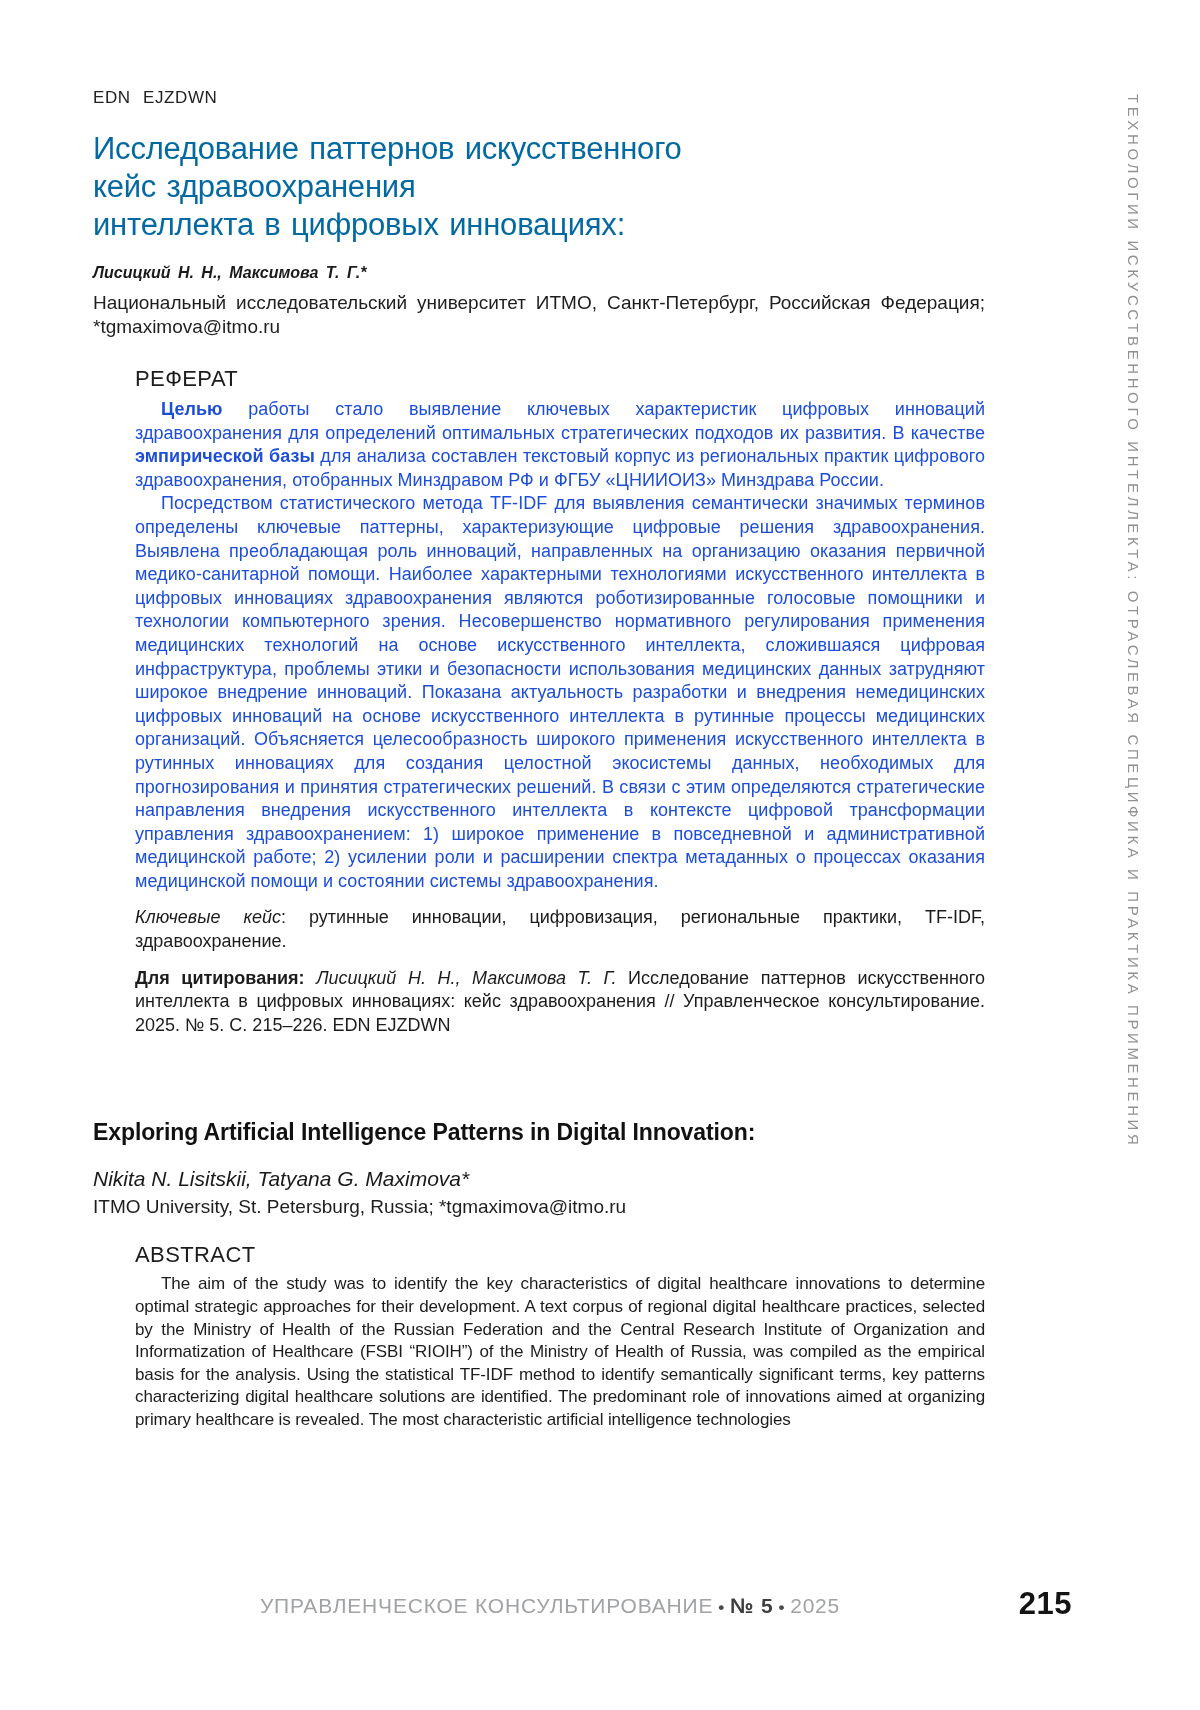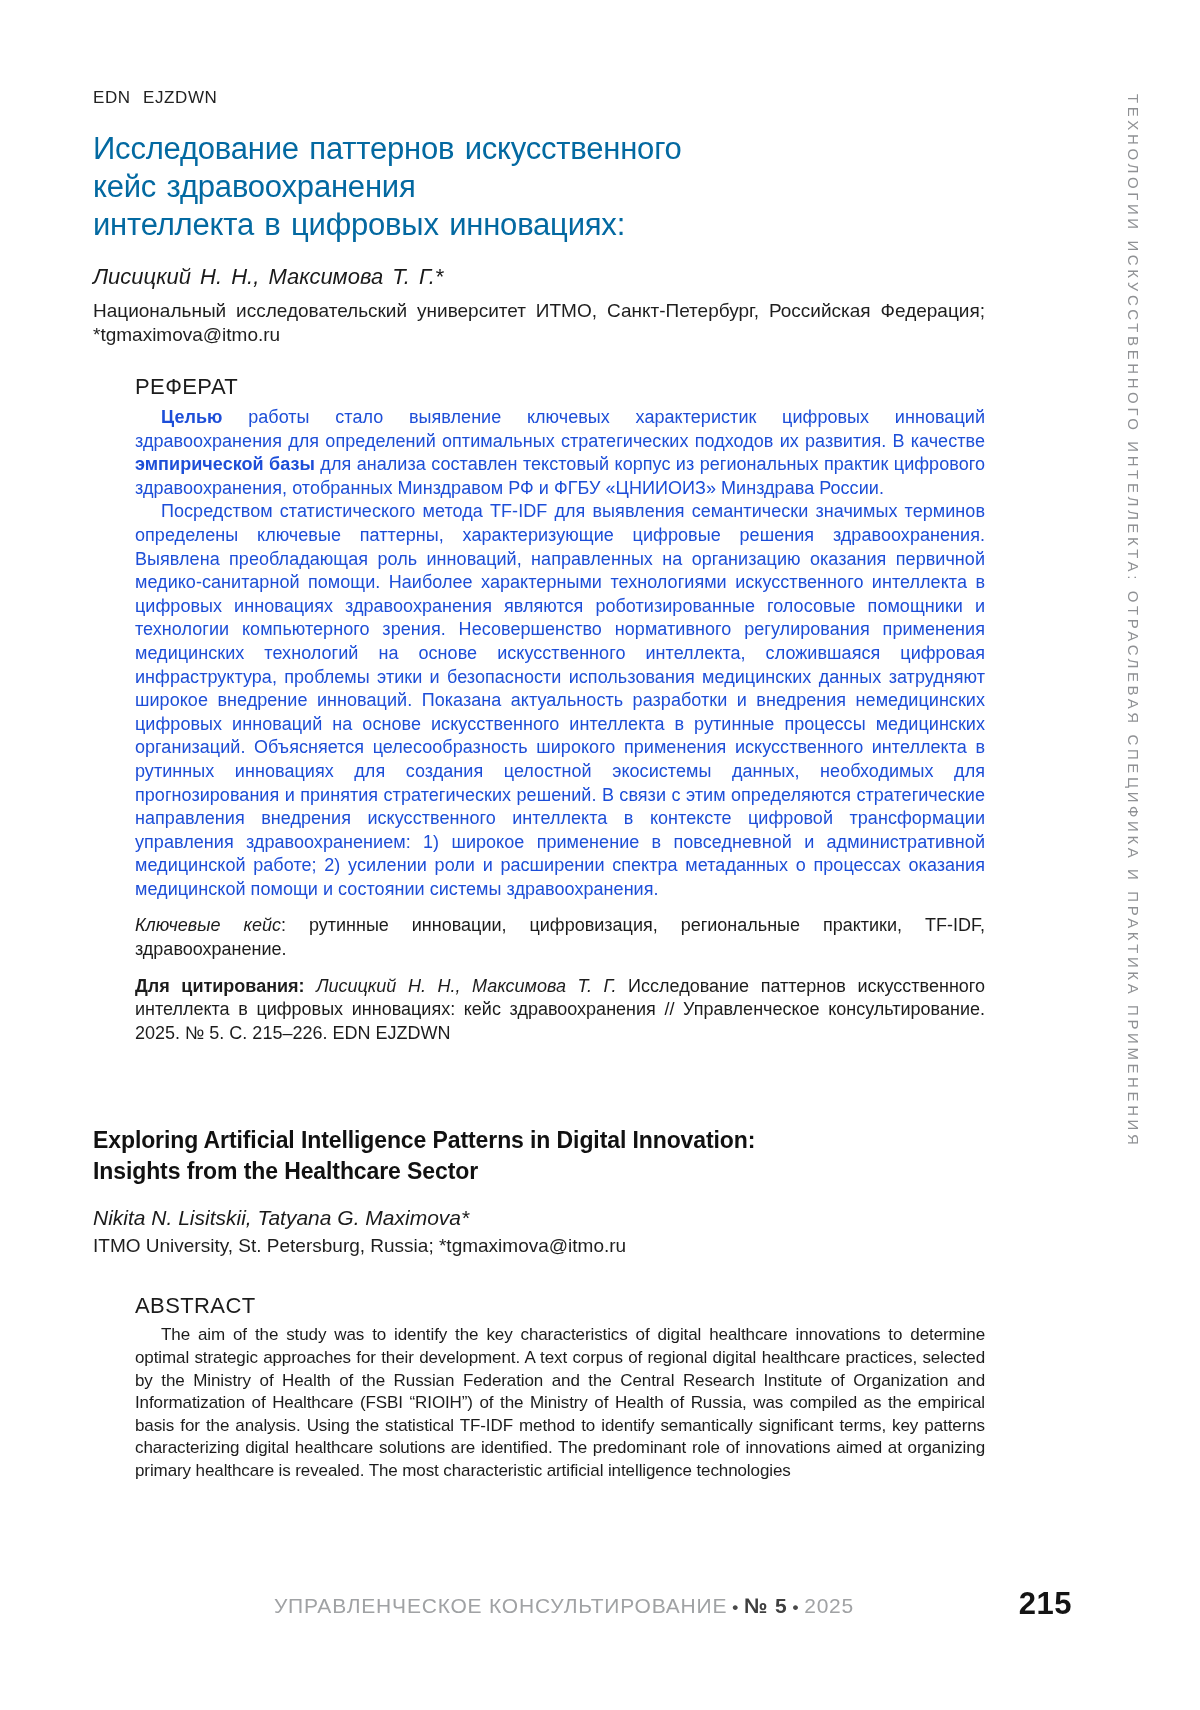--- a/index.html
+++ b/index.html
@@ -29,24 +29,25 @@
     font-size: 31px;
     font-weight: 400;
     line-height: 38px;
     letter-spacing: -0.2px;
     word-spacing: 2px;
     color: #0369a1;
   }
   .title-line { display: block; }
   .ru-authors {
     margin-top: 20px;
-    font-size: 22px;
+    font-size: 16px;
     font-style: italic;
     word-spacing: 3px;
     color: #1a1a1a;
+    font-weight: bold;
   }
   .ru-affil {
     margin-top: 9px;
     font-size: 19px;
     line-height: 24px;
     text-align: justify;
     word-spacing: 2px;
   }
   .abstract-block {
     margin-left: 42px;
@@ -90,21 +91,21 @@
     font-style: italic;
     color: #1a1a1a;
   }
   .en-affil {
     margin-top: 4px;
     font-size: 19px;
     line-height: 24px;
   }
   .en-abstract-block {
     margin-left: 42px;
-    margin-top: 35px;
+    margin-top: 23px;
     width: 850px;
   }
   .en-abstract-para {
     margin-top: 5px;
     font-size: 17px;
     line-height: 22.6px;
     text-align: justify;
     letter-spacing: -0.1px;
     color: #1c1c1c;
   }
@@ -115,21 +116,21 @@
     writing-mode: vertical-rl;
     text-orientation: mixed;
     font-size: 15px;
     letter-spacing: 3.6px;
     color: #8f9194;
     white-space: nowrap;
   }
   .footer-line {
     position: absolute;
     top: 1594px;
-    left: 164px;
+    left: 150px;
     width: 800px;
     text-align: center;
     font-size: 21px;
     letter-spacing: 0.8px;
     color: #a0a2a4;
     white-space: nowrap;
   }
   .footer-line .f-sep { color: #4a4a4a; font-weight: 700; font-size: 17px; padding: 0 5px; }
   .footer-line .f-issue { color: #3f3f3f; font-weight: 700; }
   .footer-line .f-year { color: #a0a2a4; }
@@ -164,21 +165,20 @@
     <div class="section-label">РЕФЕРАТ</div>
     <p class="para indent first"><span class="bd">Целью</span><span> работы стало выявление ключевых характеристик цифровых инноваций здравоохранения для определений оптимальных стратегических подходов их развития. В качестве </span><span class="bd">эмпирической базы</span><span> для анализа составлен текстовый корпус из региональных практик цифрового здравоохранения, отобранных Минздравом РФ и ФГБУ «ЦНИИОИЗ» Минздрава России.</span></p>
     <p class="para indent">Посредством статистического метода TF-IDF для выявления семантически значимых терминов определены ключевые паттерны, характеризующие цифровые решения здравоохранения. Выявлена преобладающая роль инноваций, направленных на организацию оказания первичной медико-санитарной помощи. Наиболее характерными технологиями искусственного интеллекта в цифровых инновациях здравоохранения являются роботизированные голосовые помощники и технологии компьютерного зрения. Несовершенство нормативного регулирования применения медицинских технологий на основе искусственного интеллекта, сложившаяся цифровая инфраструктура, проблемы этики и безопасности использования медицинских данных затрудняют широкое внедрение инноваций. Показана актуальность разработки и внедрения немедицинских цифровых инноваций на основе искусственного интеллекта в рутинные процессы медицинских организаций. Объясняется целесообразность широкого применения искусственного интеллекта в рутинных инновациях для создания целостной экосистемы данных, необходимых для прогнозирования и принятия стратегических решений. В связи с этим определяются стратегические направления внедрения искусственного интеллекта в контексте цифровой трансформации управления здравоохранением: 1) широкое применение в повседневной и административной медицинской работе; 2) усилении роли и расширении спектра метаданных о процессах оказания медицинской помощи и состоянии системы здравоохранения.</p>
     <p class="kw-para"><span class="it">Ключевые кейс</span><span>: рутинные инновации, цифровизация, региональные практики, TF-IDF, здравоохранение.</span></p>
     <p class="cite-para"><span class="bd">Для цитирования:</span><span class="it"> Лисицкий Н. Н., Максимова Т. Г. </span><span>Исследование паттернов искусственного интеллекта в цифровых инновациях: кейс здравоохранения // Управленческое консультирование. 2025. № 5. С. 215–226. EDN EJZDWN</span></p>
   </div>
 
   <div class="en-section">
     <h2 class="en-title">
       <span class="title-line">Exploring Artificial Intelligence Patterns in Digital Innovation:</span>
-      <span class="title-line">Insights from the Healthcare Sector</span>
     </h2>
     <div class="en-authors">Nikita N. Lisitskii, Tatyana G. Maximova*</div>
     <div class="en-affil">ITMO University, St. Petersburg, Russia; *tgmaximova@itmo.ru</div>
     <div class="en-abstract-block">
       <div class="section-label">ABSTRACT</div>
       <p class="en-abstract-para para indent">The aim of the study was to identify the key characteristics of digital healthcare innovations to determine optimal strategic approaches for their development. A text corpus of regional digital healthcare practices, selected by the Ministry of Health of the Russian Federation and the Central Research Institute of Organization and Informatization of Healthcare (FSBI “RIOIH”) of the Ministry of Health of Russia, was compiled as the empirical basis for the analysis. Using the statistical TF-IDF method to identify semantically significant terms, key patterns characterizing digital healthcare solutions are identified. The predominant role of innovations aimed at organizing primary healthcare is revealed. The most characteristic artificial intelligence technologies</p>
     </div>
   </div>
 
 </div>

